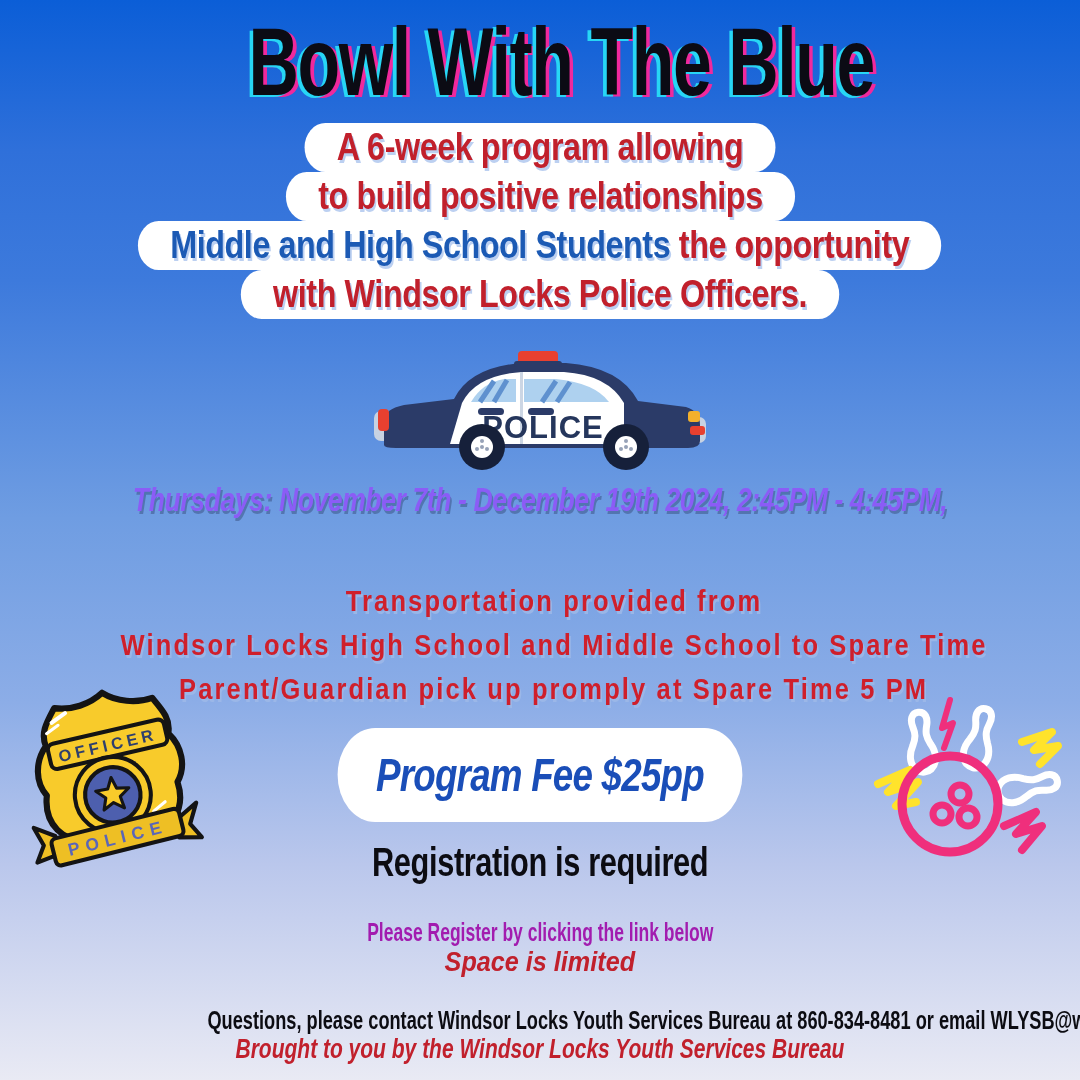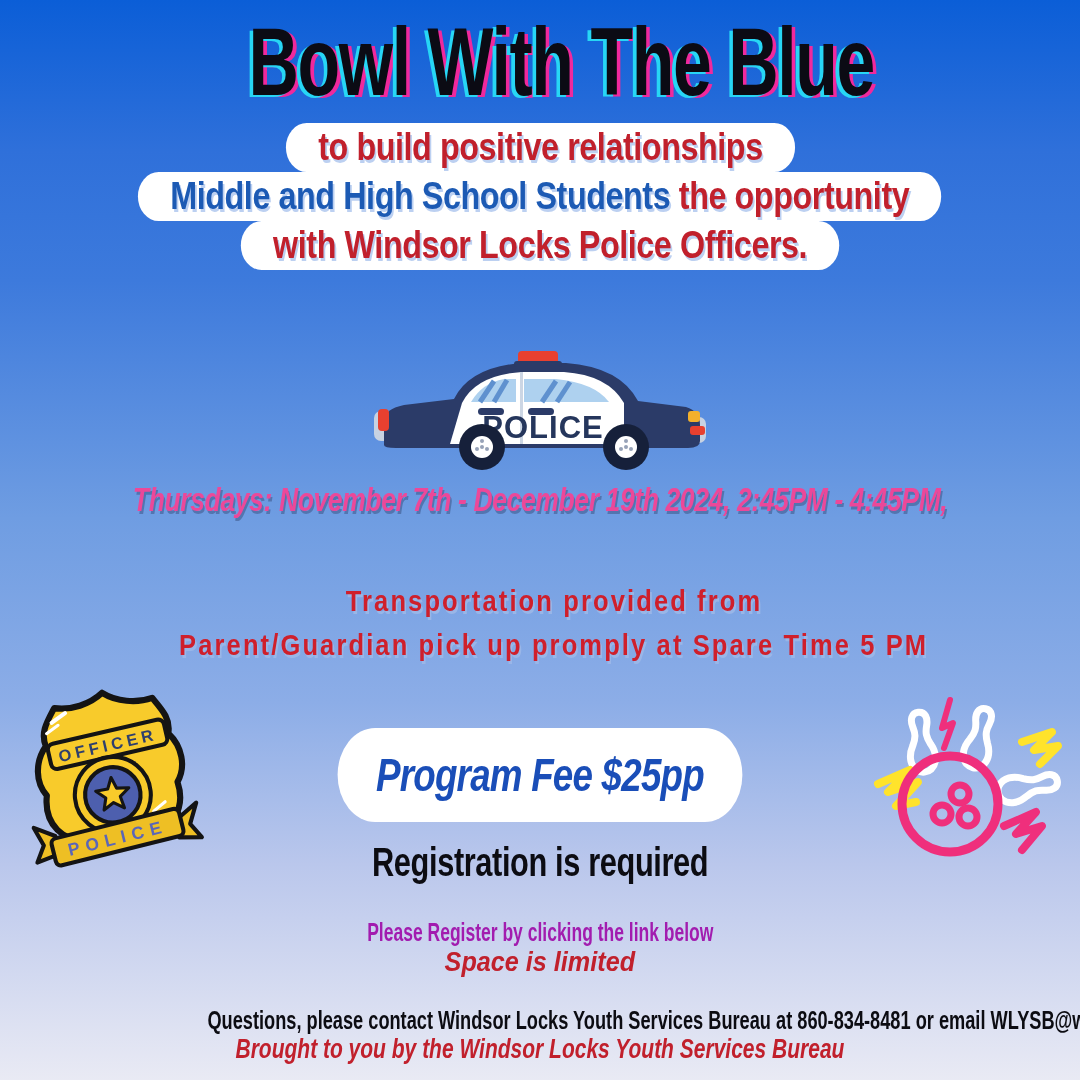--- a/index.html
+++ b/index.html
@@ -25,21 +25,21 @@
   .pill{
     display:inline-block;background:#ffffff;border-radius:27px;padding:0 38px;
     height:49px;line-height:49px;font-size:38px;font-weight:800;letter-spacing:-.5px;
     white-space:nowrap;transform:scaleX(.85);transform-origin:50% 50%;
     text-shadow:2px 3px 0 #bcd0f1;
   }
   .t-red{color:#c1202c;} .t-blue{color:#1c5ab4;}
 
   .car{top:345px;left:50%;transform:translateX(-50%);width:340px;position:absolute;}
 
-  .schedule{top:477px;color:#ec4899;}
+  .schedule{top:477px;color:#8b5cf6;}
   .schedule .line{height:45px;line-height:45px;}
   .schedule .cx{font-size:34px;font-weight:800;font-style:italic;letter-spacing:-.5px;
     text-shadow:2px 3px 0 rgba(43,59,102,.40);}
 
   .transport{top:579px;color:#cf1f2b;}
   .transport .line{height:44px;line-height:44px;margin-left:28px;}
   .transport .cx{font-size:30px;font-weight:800;letter-spacing:2.5px;
     text-shadow:2px 3px 0 rgba(157,185,232,.85);}
 
   .badge{position:absolute;left:16px;top:680px;width:190px;height:195px;transform:rotate(-6deg);}
@@ -65,20 +65,23 @@
   .credit .cx{font-size:28px;font-weight:800;font-style:italic;}
 </style>
 </head>
 <body>
 
 <div class="abs title">
   <span class="cx s72">Bowl With The Blue</span>
 </div>
 
 <div class="abs intro">
+  <div class="pill-line">
+    <span class="pill"><span class="t-red">A 6-week program allowing</span></span>
+  </div>
   <div class="pill-line">
     <span class="pill"><span class="t-red">to build positive relationships</span></span>
   </div>
   <div class="pill-line">
     <span class="pill"><span class="t-blue">Middle and High School Students</span><span class="t-red"> the opportunity</span></span>
   </div>
   <div class="pill-line">
     <span class="pill"><span class="t-red">with Windsor Locks Police Officers.</span></span>
   </div>
 </div>
@@ -122,20 +125,21 @@
     </g>
   </svg>
 </div>
 
 <div class="abs schedule">
   <div class="line"><span class="cx s78">Thursdays: November 7th - December 19th 2024,  2:45PM - 4:45PM,</span></div>
 </div>
 
 <div class="abs transport">
   <div class="line"><span class="cx s85">Transportation provided from</span></div>
+  <div class="line"><span class="cx s85">Windsor Locks High School and Middle School to Spare Time</span></div>
   <div class="line"><span class="cx s85">Parent/Guardian pick up promply at Spare Time 5 PM</span></div>
 </div>
 
 <div class="badge">
   <svg width="190" height="195" viewBox="0 0 180 190">
     <path d="M90,12 C103,22 122,26 138,22 C146,34 154,44 150,58 C162,72 164,92 154,106 C160,134 142,154 118,152 C110,166 70,166 62,152 C38,154 20,134 26,106 C16,92 18,72 30,58 C26,44 34,34 42,22 C58,26 77,22 90,12 Z" fill="#f8cb2b" stroke="#141414" stroke-width="6" stroke-linejoin="round"></path>
     <path d="M38,36 L52,28" stroke="#ffffff" stroke-width="4" stroke-linecap="round"></path>
     <path d="M32,46 L44,39" stroke="#ffffff" stroke-width="3" stroke-linecap="round"></path>
     <path d="M128,132 L140,124" stroke="#ffffff" stroke-width="3" stroke-linecap="round"></path>
     <g transform="rotate(-7 90 62)">

